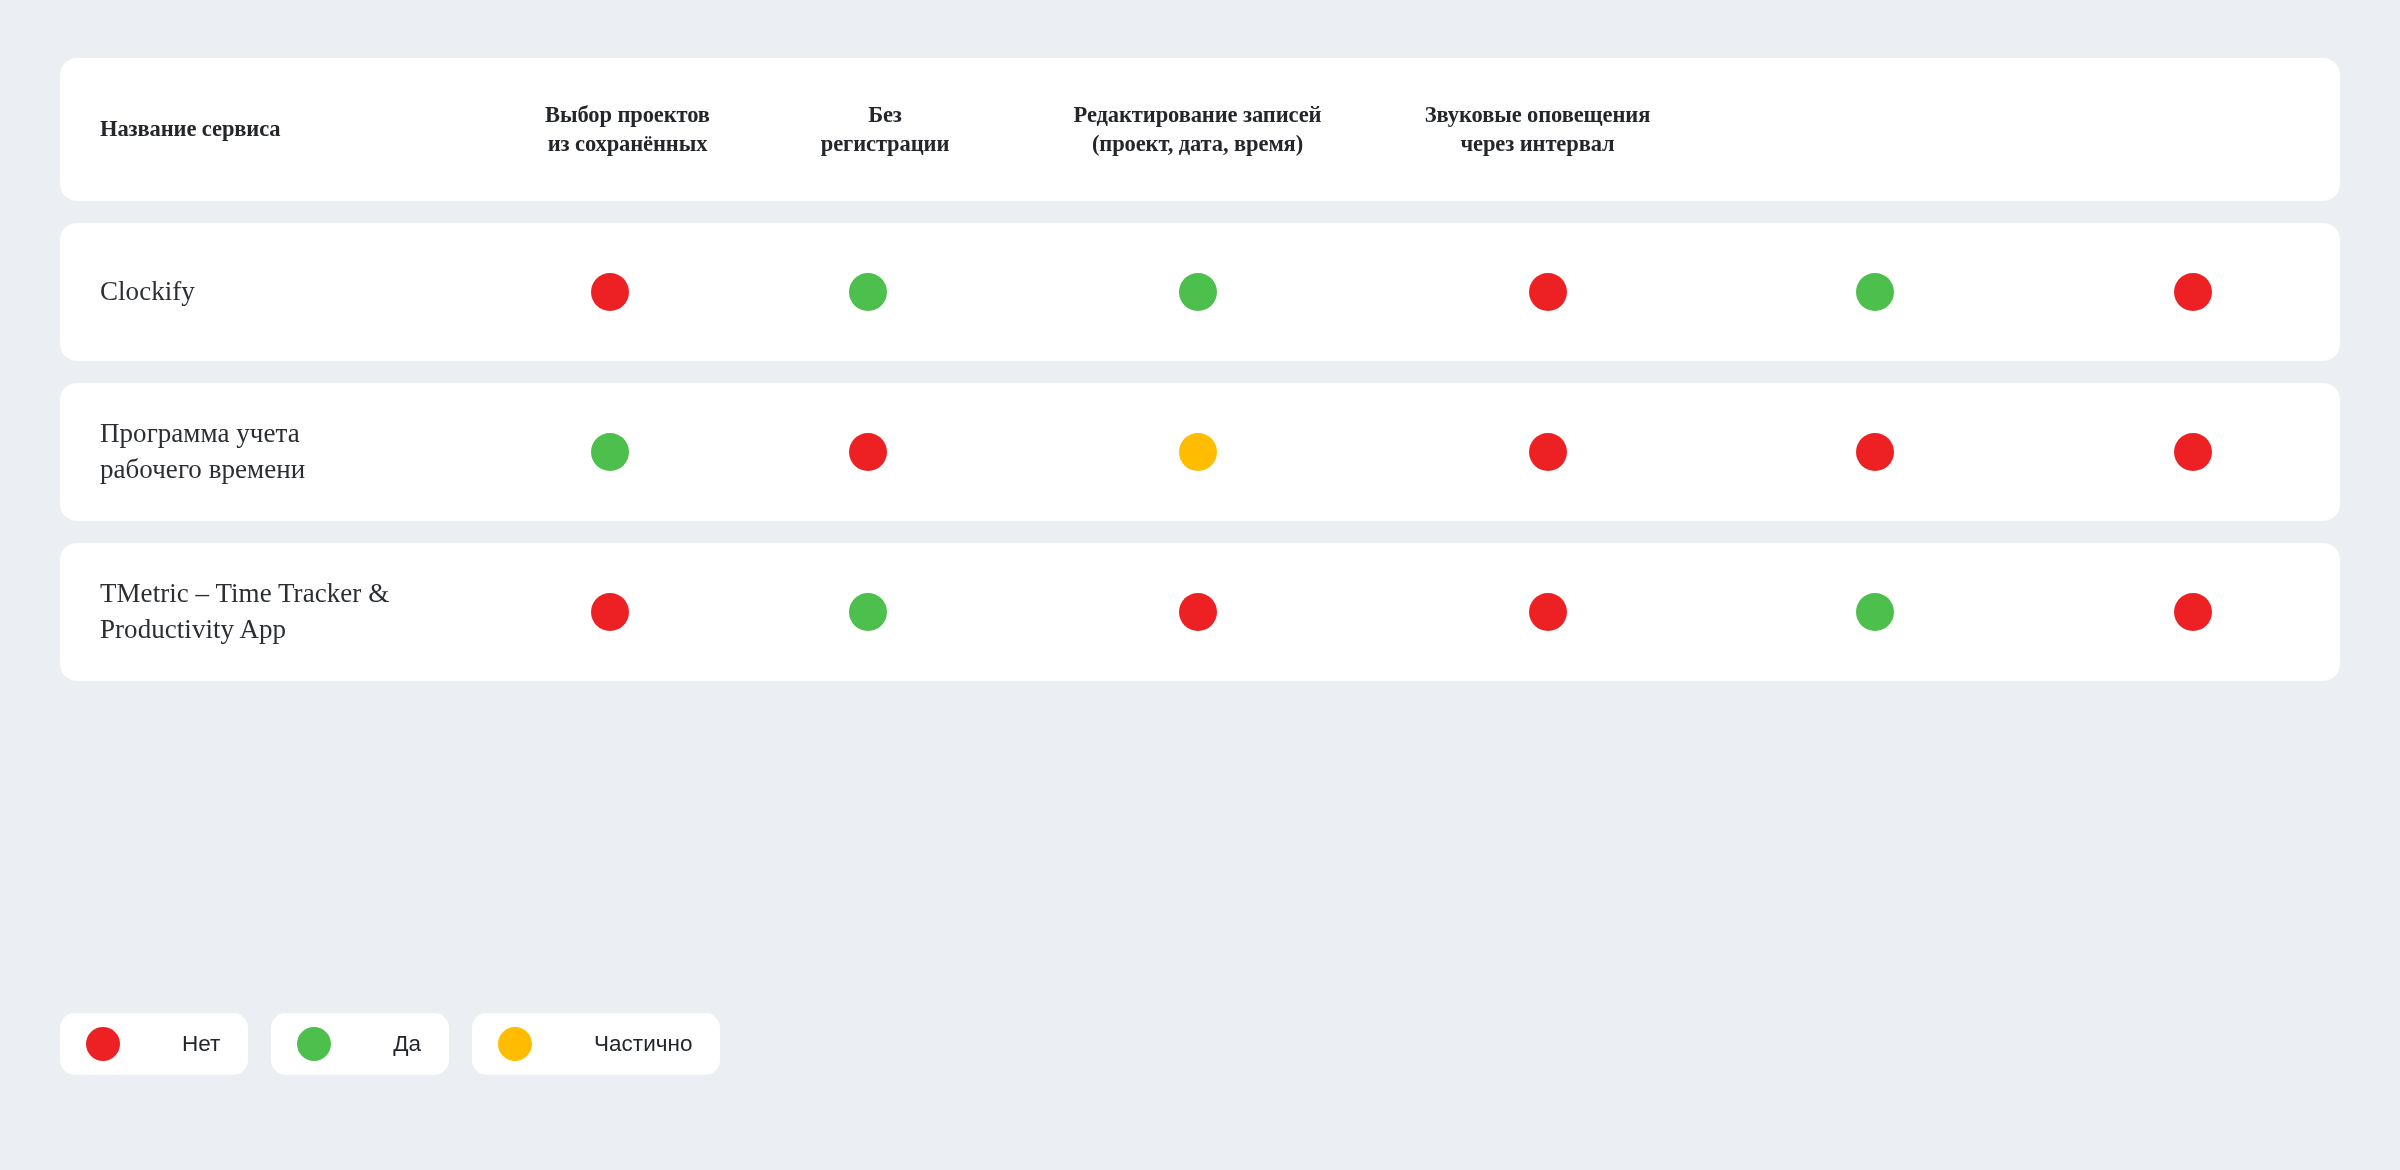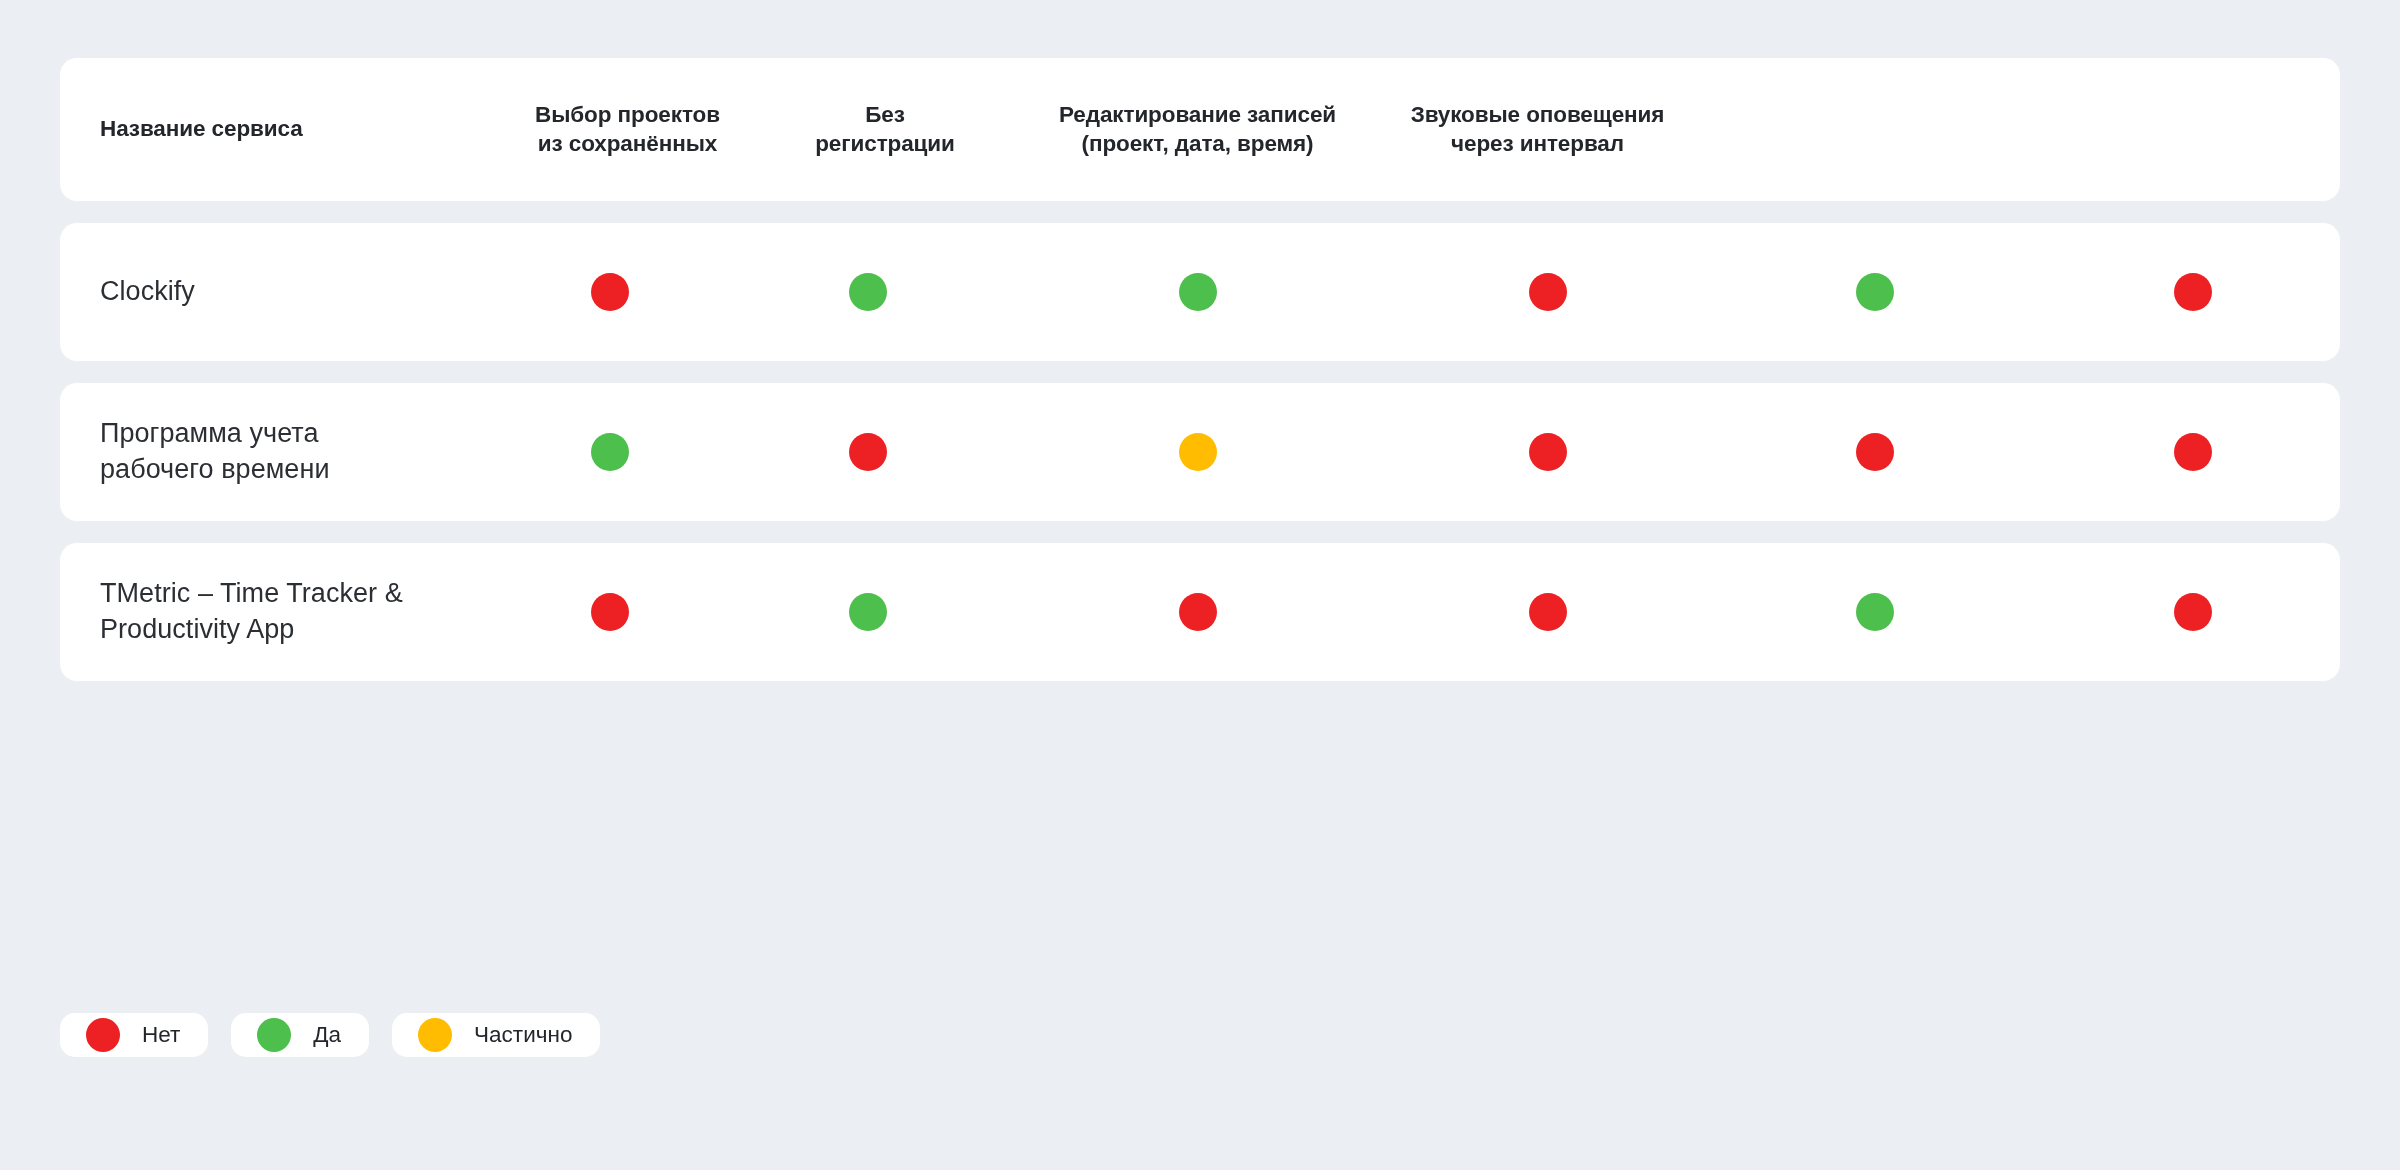--- a/index.html
+++ b/index.html
@@ -13,20 +13,21 @@
     font-family: "Liberation Sans", "DejaVu Sans", sans-serif;
     color: #23262b;
     overflow: hidden;
   }
 
   .board {
     position: absolute;
     left: 60px;
     top: 58px;
     width: 2280px;
+    font-family: Liberation Serif, serif;
   }
 
   
   .card {
     background: #ffffff;
     border-radius: 17px;
     box-sizing: border-box;
   }
 
   
@@ -95,27 +96,28 @@
 
   
   .legend {
     position: absolute;
     left: 60px;
     top: 1013px;
     display: flex;
     gap: 23px;
   }
   .legend-item {
-    height: 44px;
+    height: 62px;
     background: #ffffff;
     border-radius: 15px;
     display: flex;
     align-items: center;
     padding: 0 28px 0 26px;
     box-sizing: border-box;
+    gap: 40px;
   }
   .legend-dot {
     width: 34px;
     height: 34px;
     border-radius: 50%;
     flex: 0 0 34px;
   }
   .legend-dot.no      { background: #ed2024; }
   .legend-dot.yes     { background: #4cbf4c; }
   .legend-dot.partial { background: #ffbc00; }

